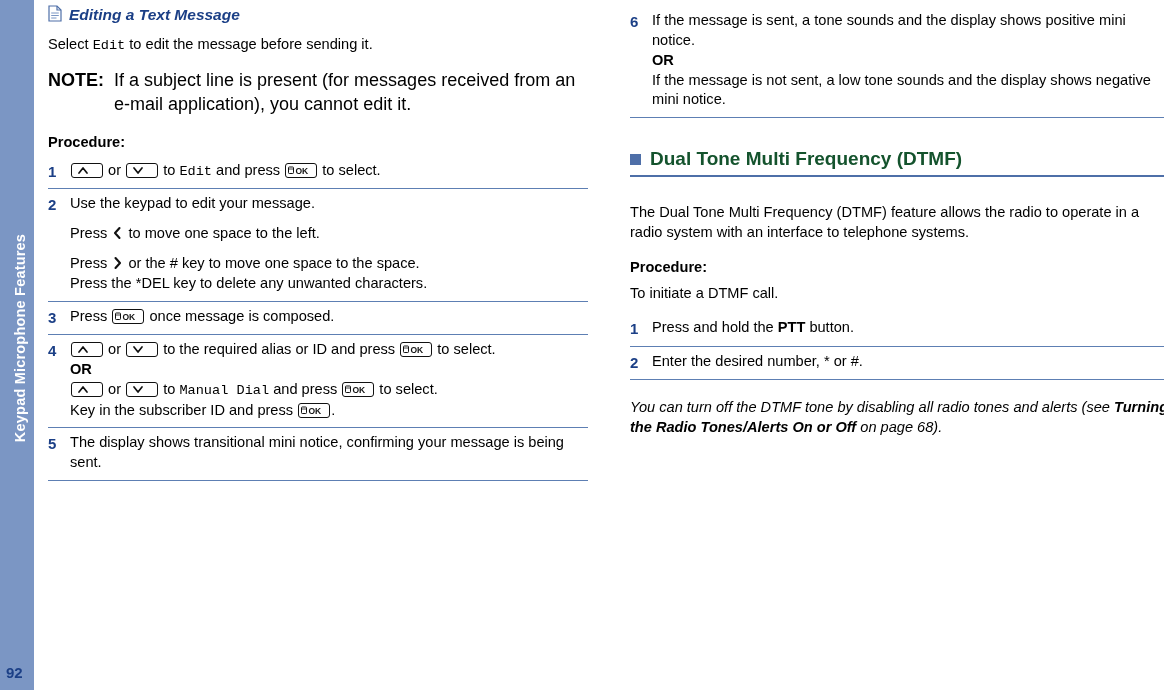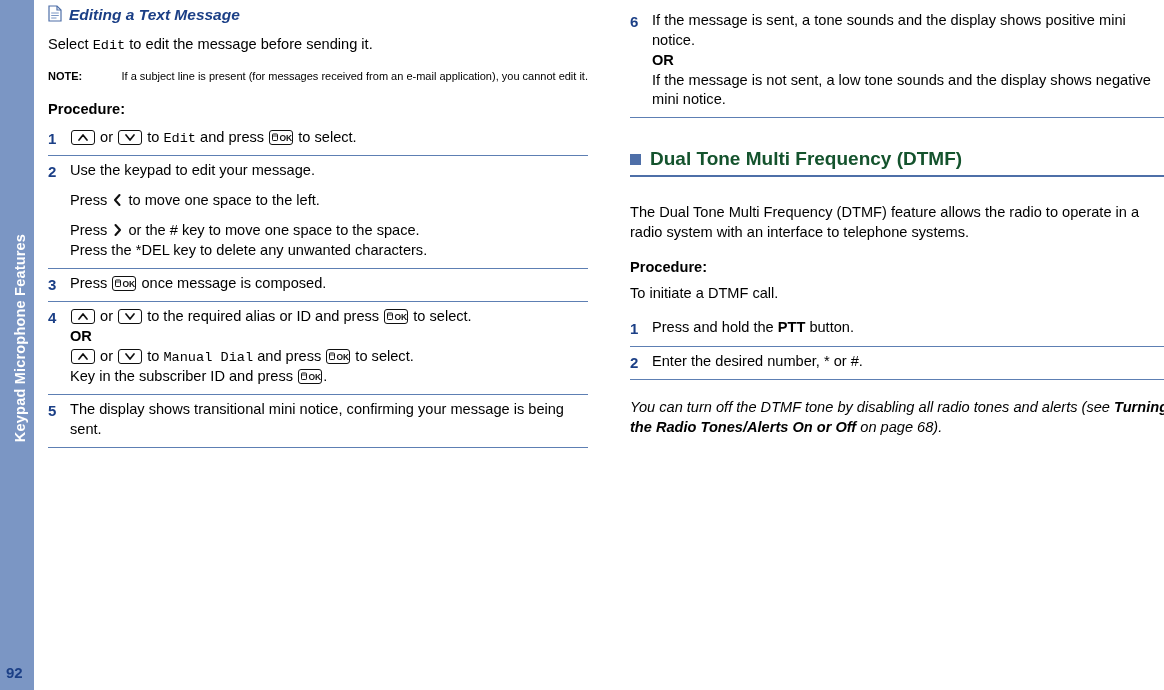--- a/index.html
+++ b/index.html
@@ -76,23 +76,22 @@
     line-height: 1.33;
     margin: 9px 0 0 0;
   }
   .mono {
     font-family: "Liberation Mono", monospace;
     font-size: 13.6px;
   }
   .note-row {
     display: flex;
     margin-top: 14px;
-    font-size: 11px;
+    font-size: 18px;
     line-height: 1.33;
-    text-align: right;
   }
   .note-label {
     font-weight: bold;
     flex: 0 0 auto;
     margin-right: 10px;
   }
   .note-body { flex: 1 1 auto; }
   .proc-label {
     font-weight: bold;
     font-size: 14.6px;
@@ -122,21 +121,21 @@
     line-height: 1.36;
   }
   .step-body .or {
     font-weight: bold;
     display: block;
   }
   
   .key {
     display: inline-block;
     vertical-align: -3px;
-    width: 24px; height: 15px;
+    width: 32px; height: 15px;
     border: 1px solid #111;
     border-radius: 3px;
     background: #ffffff;
     position: relative;
     margin: 0 1px;
   }
   .key svg { display: block; }
   .arrow-key {
     display: inline-block;
     vertical-align: -2px;

